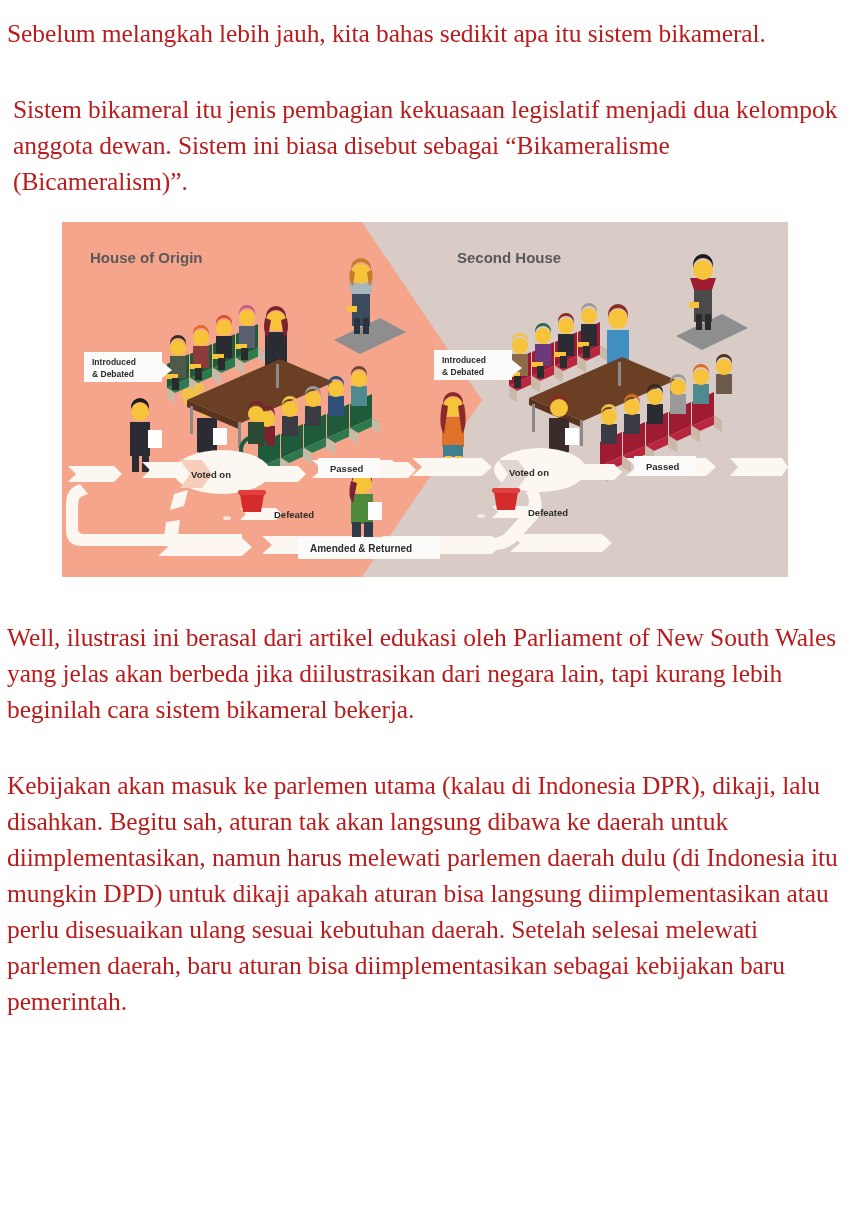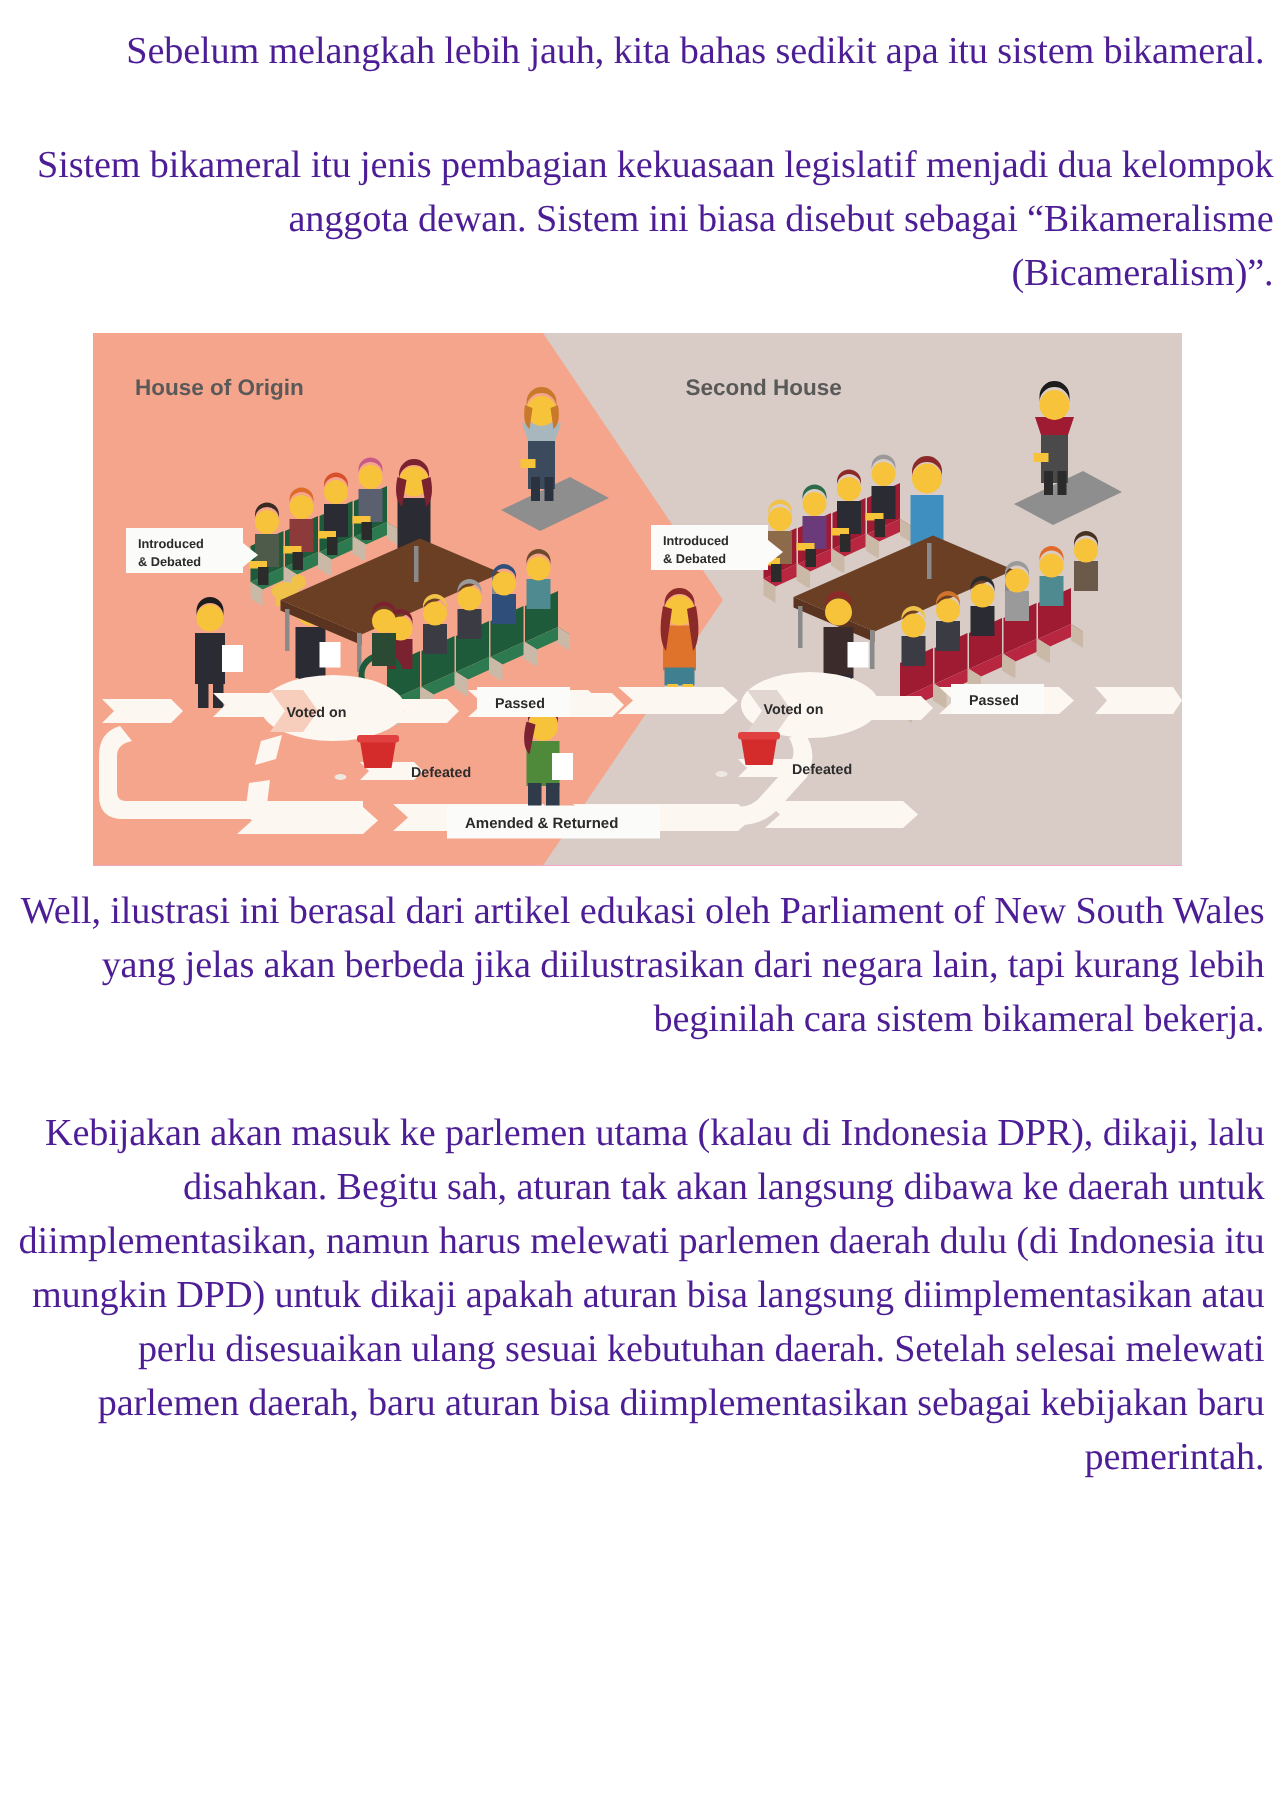--- a/index.html
+++ b/index.html
@@ -8,41 +8,41 @@
     background:#ffffff;
     font-family:"Liberation Serif","DejaVu Serif",serif;
     color:#0a0a0a;
     overflow:hidden;
     position:relative;
   }
   .page{width:850px;height:1209px;position:relative;}
 
   
   .para{
-    text-align:right;
+    text-align:left;
     font-size:25.5px;
     line-height:36px;
     letter-spacing:-0.1px;
     margin:0 auto;
     width:836px;
-    color:#4c1d95;
+    color:#b91c1c;
   }
   .para.p1{padding-top:16px;}
   .para.p2{padding-top:40px;margin-left:13px;}
-  .para.p3{padding-top:12px;}
+  .para.p3{padding-top:12px;margin-top:31px;}
   .para.p4{padding-top:40px;}
   .para.p5{padding-top:38px;}
 
   
   .illus-wrap{
     width:726px;height:355px;
     margin:22px auto 0;
     position:relative;
     overflow:hidden;
-    background:#ec4899;
+    background:#86efac;
   }
   .illus-svg{display:block;width:726px;height:355px;}
 
   .house-label{
     font-family:"Liberation Sans","DejaVu Sans",sans-serif;
     font-weight:bold;
     font-size:15px;
     fill:#595959;
   }
   .tag-text{

